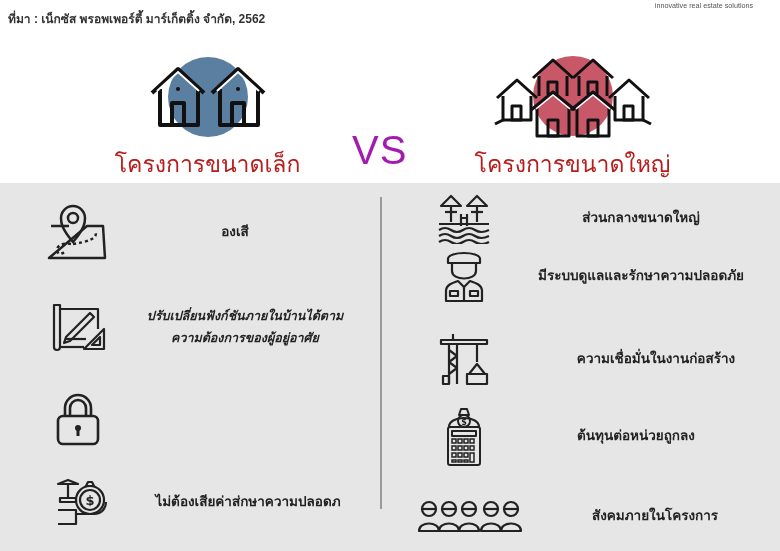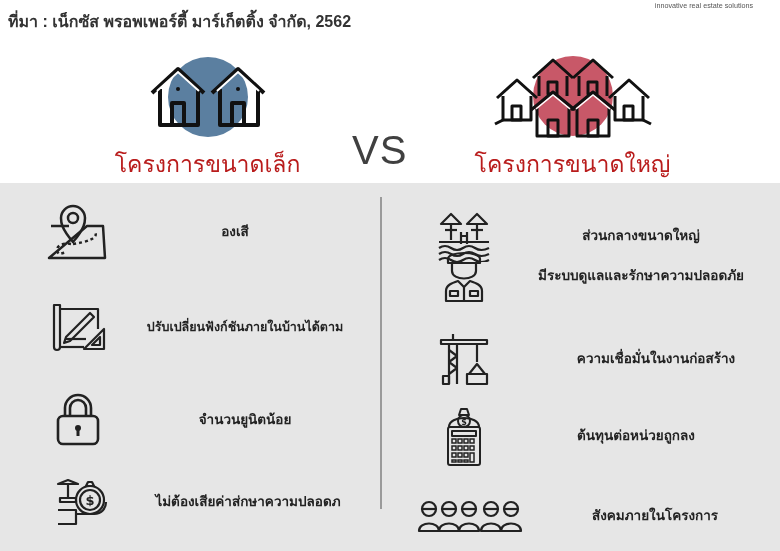--- a/index.html
+++ b/index.html
@@ -1,31 +1,31 @@
 <!DOCTYPE html>
 <html><head>
 <meta charset="utf-8">
 <style>
   * { margin: 0; padding: 0; box-sizing: border-box; }
   html, body { width: 780px; height: 551px; overflow: hidden; background: #ffffff; }
   body { font-family: "DejaVu Sans", "Liberation Sans", sans-serif; color: #222; position: relative; }
 
-  .source { position: absolute; left: 8px; top: 9px; font-size: 16px; font-weight: bold; color: #333; font-family: "Liberation Sans", "DejaVu Sans", sans-serif; }
+  .source { position: absolute; left: 8px; top: 9px; font-size: 12px; font-weight: bold; color: #333; font-family: "Liberation Sans", "DejaVu Sans", sans-serif; }
 
   .logo { position: absolute; left: 636px; top: 2px; width: 136px; text-align: center; }
   .logo-word { font-family: "DejaVu Sans", sans-serif; font-size: 38px; letter-spacing: -1px; color: #2d2d2d; line-height: 38px; font-weight: normal; }
   .logo-tag { font-size: 7.2px; color: #555; line-height: 9px; margin-top: -1px; white-space: nowrap; font-family: "Liberation Sans", sans-serif; }
 
   .hero { position: absolute; top: 52px; }
   .hero-left { left: 105px; width: 205px; }
   .hero-right { left: 470px; width: 205px; }
   .hero-icon { position: relative; height: 88px; display: flex; justify-content: center; align-items: center; }
   .hero-title { text-align: center; font-size: 23px; color: #b91c1c; margin-top: 6px; white-space: nowrap; font-family: "DejaVu Sans", sans-serif; }
 
-  .vs { position: absolute; left: 352px; top: 128px; font-size: 40px; font-family: "Liberation Sans", sans-serif; color: #404040; letter-spacing: 1px; }
+  .vs { position: absolute; left: 352px; top: 128px; font-size: 40px; font-family: "Liberation Sans", sans-serif; color: #a21caf; letter-spacing: 1px; }
 
   .panel { position: absolute; left: 0; top: 183px; width: 780px; height: 368px; background: #e6e6e6; }
   .divider { position: absolute; left: 380px; top: 197px; width: 2px; height: 312px; background: #9a9a9a; }
 
   .row { position: absolute; display: flex; align-items: center; }
   .row .ico { width: 64px; height: 64px; display: flex; align-items: center; justify-content: center; }
   .row .txt { font-size: 13.5px; color: #222; text-align: center; font-weight: bold; line-height: 22px; font-family: "Liberation Sans", "DejaVu Sans", sans-serif; }
 
   svg { display: block; }
 </style>
@@ -113,52 +113,52 @@
         <path d="M4 24 L22 24 M40 24 L56 24 L58 56 L2 56 Z"></path>
         <path d="M26 40 C14 26 14 20 14 16 A12 12 0 0 1 38 16 C38 20 38 26 26 40 Z"></path>
         <circle cx="26" cy="16" r="5"></circle>
         <path d="M26 42 C40 40 52 36 48 30 M24 42 C14 40 6 46 12 52 L20 50" stroke-dasharray="3 3"></path>
       </g>
     </svg>
   </div>
   <div class="txt" style="margin-left:90px; width:70px;">องเสี</div>
 </div>
 
-<div class="row" style="left:46px; top:295px;">
+<div class="row" style="left:46px; top:295px;font-style:italic;">
   <div class="ico">
     <svg width="60" height="56" viewBox="0 0 60 56">
       <g fill="none" stroke="#222" stroke-width="2.2" stroke-linejoin="round">
         <path d="M6 6 L6 48 C6 52 12 52 12 48 L12 6 Z"></path>
         <path d="M12 10 L50 10 L50 30"></path>
         <path d="M12 48 L36 48"></path>
         <path d="M18 38 L42 14 L46 18 L22 42 L16 44 Z"></path>
         <path d="M18 40 L38 40"></path>
         <path d="M36 50 L56 30 L56 50 Z"></path>
         <path d="M44 46 L52 38 L52 46 Z"></path>
       </g>
     </svg>
   </div>
   <div style="margin-left:30px; width:210px;">
     <div class="txt" style="font-size:12.5px;">ปรับเปลี่ยนฟังก์ชันภายในบ้านได้ตาม</div>
+    <div class="txt" style="font-size:12.5px;">ความต้องการของผู้อยู่อาศัย</div>
   </div>
 </div>
 
 <div class="row" style="left:46px; top:388px;">
   <div class="ico">
     <svg width="46" height="56" viewBox="0 0 46 56">
       <g fill="none" stroke="#222" stroke-width="2.6" stroke-linejoin="round">
         <path d="M10 24 L10 16 A13 13 0 0 1 36 16 L36 24"></path>
         <path d="M15 24 L15 16 A8 8 0 0 1 31 16 L31 24"></path>
         <rect x="3" y="24" width="40" height="28" rx="5"></rect>
       </g>
       <circle cx="23" cy="36" r="3" fill="#222"></circle>
       <rect x="21.5" y="36" width="3" height="8" fill="#222"></rect>
     </svg>
   </div>
-  <div class="txt" style="margin-left:55px; width:160px;">จำนวนยูนิตน้อย</div>
 </div>
 
 <div class="row" style="left:50px; top:470px;">
   <div class="ico">
     <svg width="56" height="48" viewBox="0 0 56 48">
       <g fill="none" stroke="#222" stroke-width="2.2" stroke-linejoin="round">
         <path d="M4 6 L14 2 L24 6 Z"></path>
         <path d="M14 6 L14 20"></path>
         <path d="M6 20 L22 20 L22 24 L6 24 Z"></path>
         <path d="M4 32 L22 32 L22 46 L4 46"></path>
@@ -166,21 +166,21 @@
         <circle cx="36" cy="22" r="14"></circle>
         <circle cx="36" cy="22" r="10"></circle>
         <path d="M32 8 L40 8 L38 4 L34 4 Z"></path>
       </g>
       <text x="36" y="27" font-size="13" font-weight="bold" text-anchor="middle" fill="#222" font-family="DejaVu Sans, sans-serif">$</text>
     </svg>
   </div>
   <div class="txt" style="margin-left:14px; width:240px;">ไม่ต้องเสียค่าส่กษาความปลอดภ</div>
 </div>
 
-<div class="row" style="left:432px; top:204px;">
+<div class="row" style="left:432px; top:186px;">
   <div class="ico">
     <svg width="54" height="52" viewBox="0 0 54 52">
       <g fill="none" stroke="#222" stroke-width="2.2" stroke-linejoin="round">
         <path d="M4 14 L14 4 L24 14 Z"></path>
           <path d="M14 14 L14 30"></path>
           <path d="M8 20 L20 20"></path>
         <path d="M30 14 L40 4 L50 14 Z"></path>
           <path d="M40 14 L40 30"></path>
           <path d="M34 20 L46 20"></path>
         <path d="M24 22 L24 34 M30 22 L30 34 M24 26 L30 26"></path>

